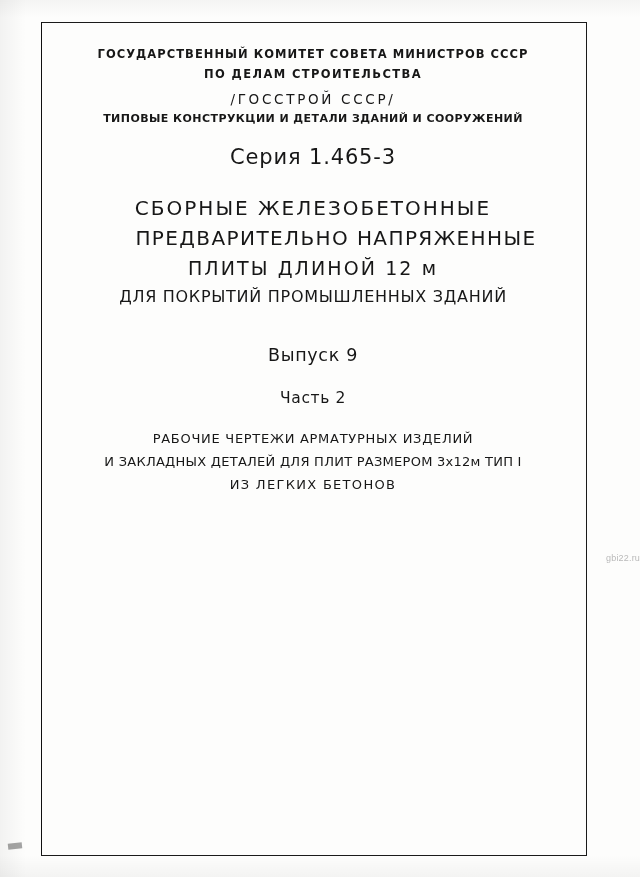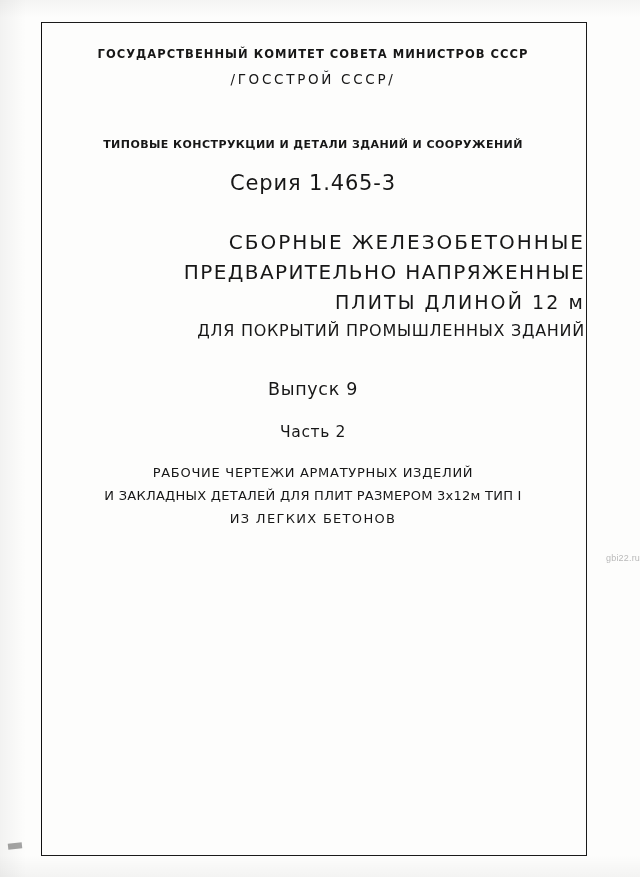--- a/index.html
+++ b/index.html
@@ -109,36 +109,34 @@
   }
   .hdr .l3 {
     font-size: 13.5px;
     font-weight: 400;
     letter-spacing: 0.20em;
     line-height: 26px;
     margin-top: 2px;
   }
 
   .subtitle {
-    margin-top: 46px;
     font-size: 11px;
     font-weight: 700;
     letter-spacing: 0.055em;
   }
 
   .series {
     margin-top: 20px;
     font-size: 21px;
     font-weight: 400;
     letter-spacing: 0.17em;
   }
 
   .big-block {
-    margin-top: 32px;
-    text-align: right;
+    margin-top: 24px;
   }
   .big-block .b1 {
     font-size: 20px;
     letter-spacing: 0.10em;
     line-height: 30px;
   }
   .big-block .b2 {
     font-size: 20px;
     letter-spacing: 0.07em;
     line-height: 30px;
@@ -207,20 +205,21 @@
   <div class="scan-edge-bottom"></div>
   <div class="corner-mark"></div>
 
   <div class="frame"></div>
   <div class="frame-inner-nick"></div>
 
   <div class="content">
 
     <div class="hdr">
       <span class="line l1">ГОСУДАРСТВЕННЫЙ КОМИТЕТ СОВЕТА МИНИСТРОВ СССР</span>
+      <span class="line l2">ПО ДЕЛАМ СТРОИТЕЛЬСТВА</span>
       <span class="line l3">/ГОССТРОЙ СССР/</span>
     </div>
 
     <div class="subtitle">
       <span class="line">ТИПОВЫЕ КОНСТРУКЦИИ И ДЕТАЛИ ЗДАНИЙ И СООРУЖЕНИЙ</span>
     </div>
 
     <div class="series">
       <span class="line">Серия 1.465-3</span>
     </div>

